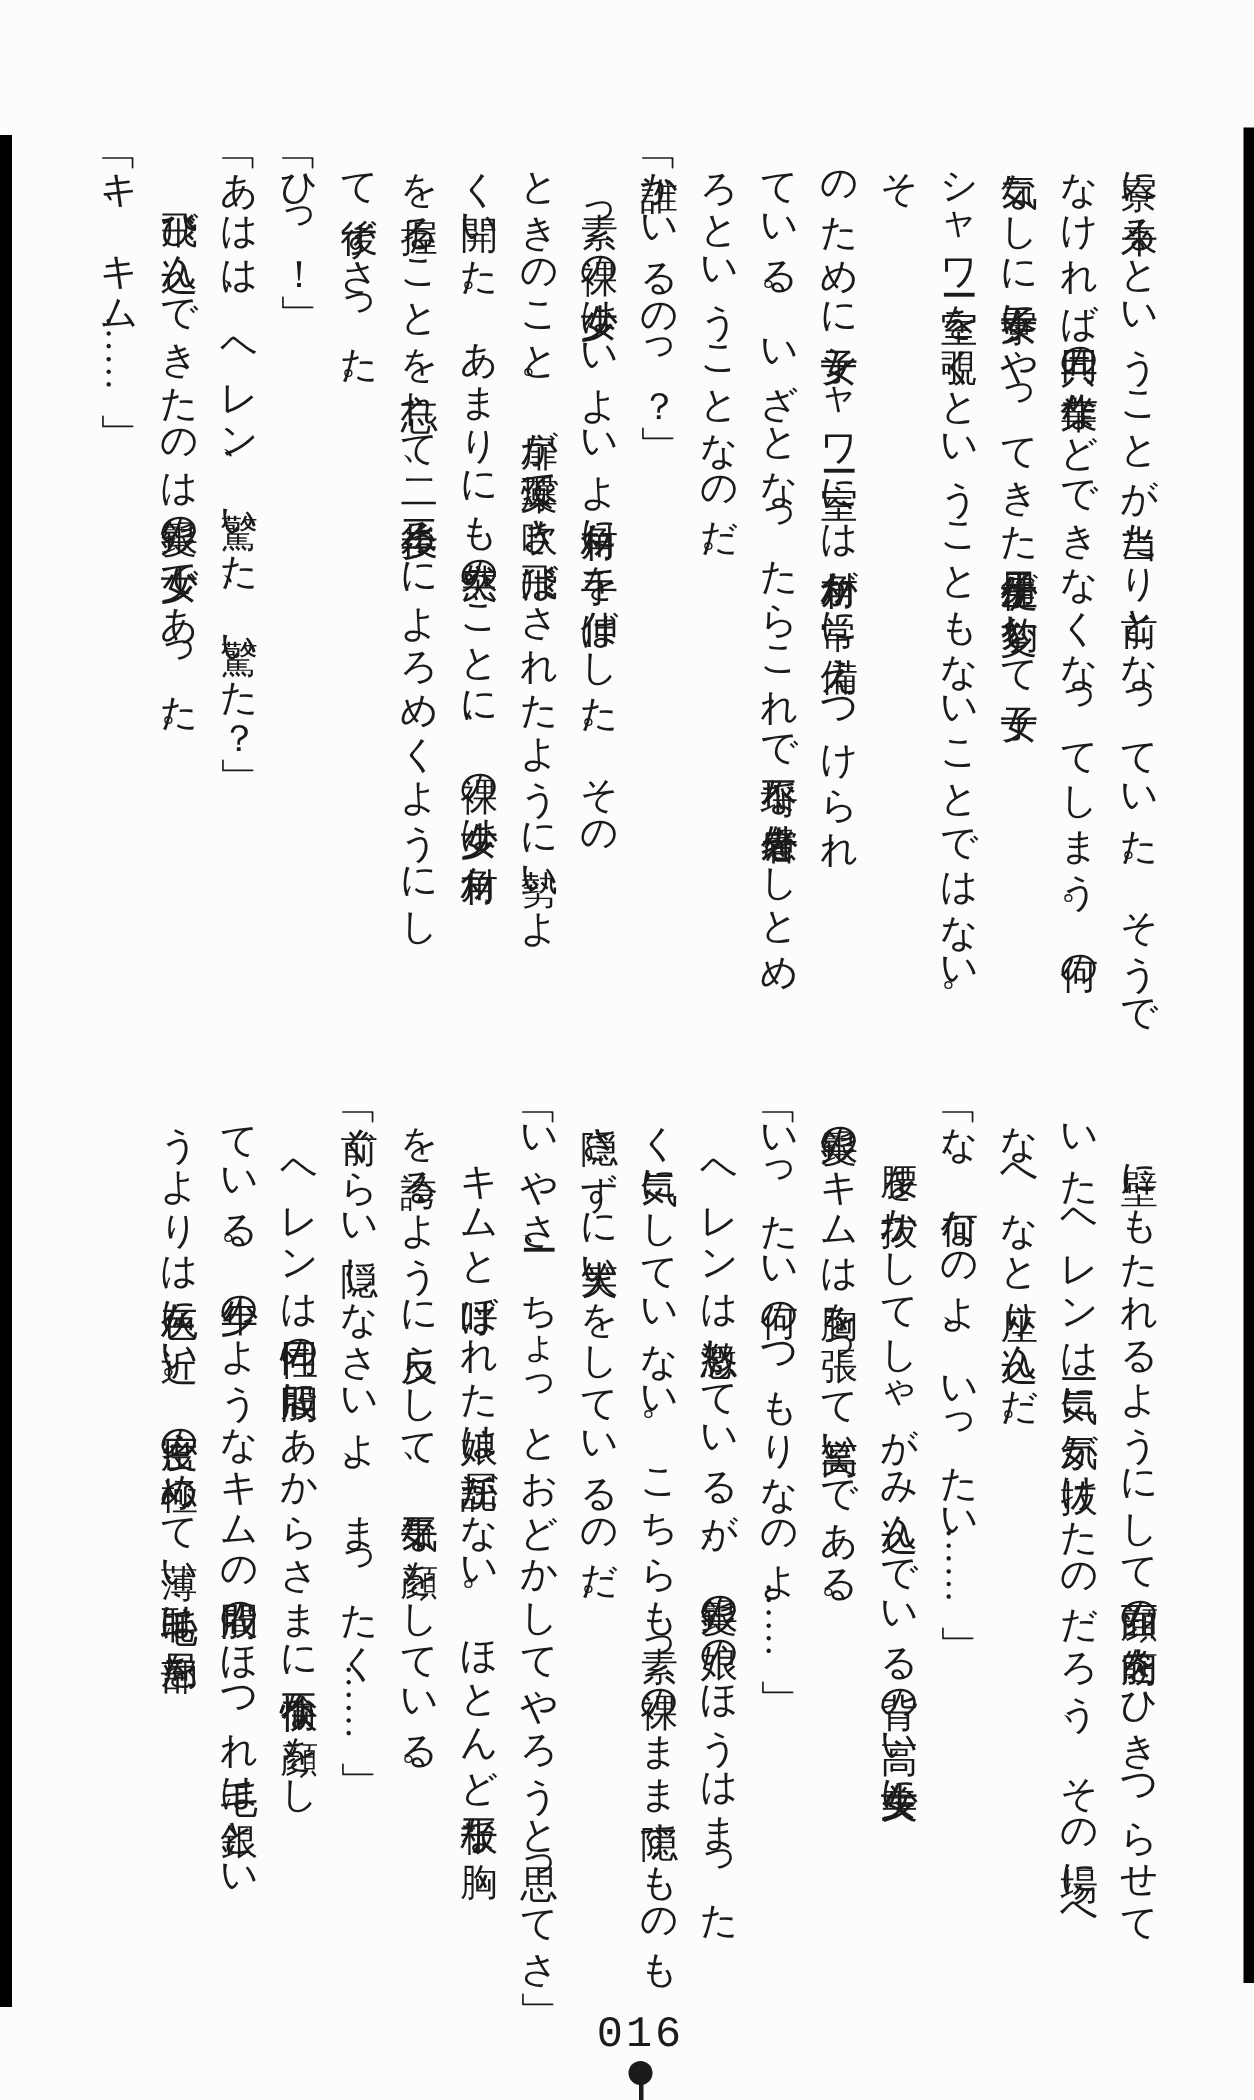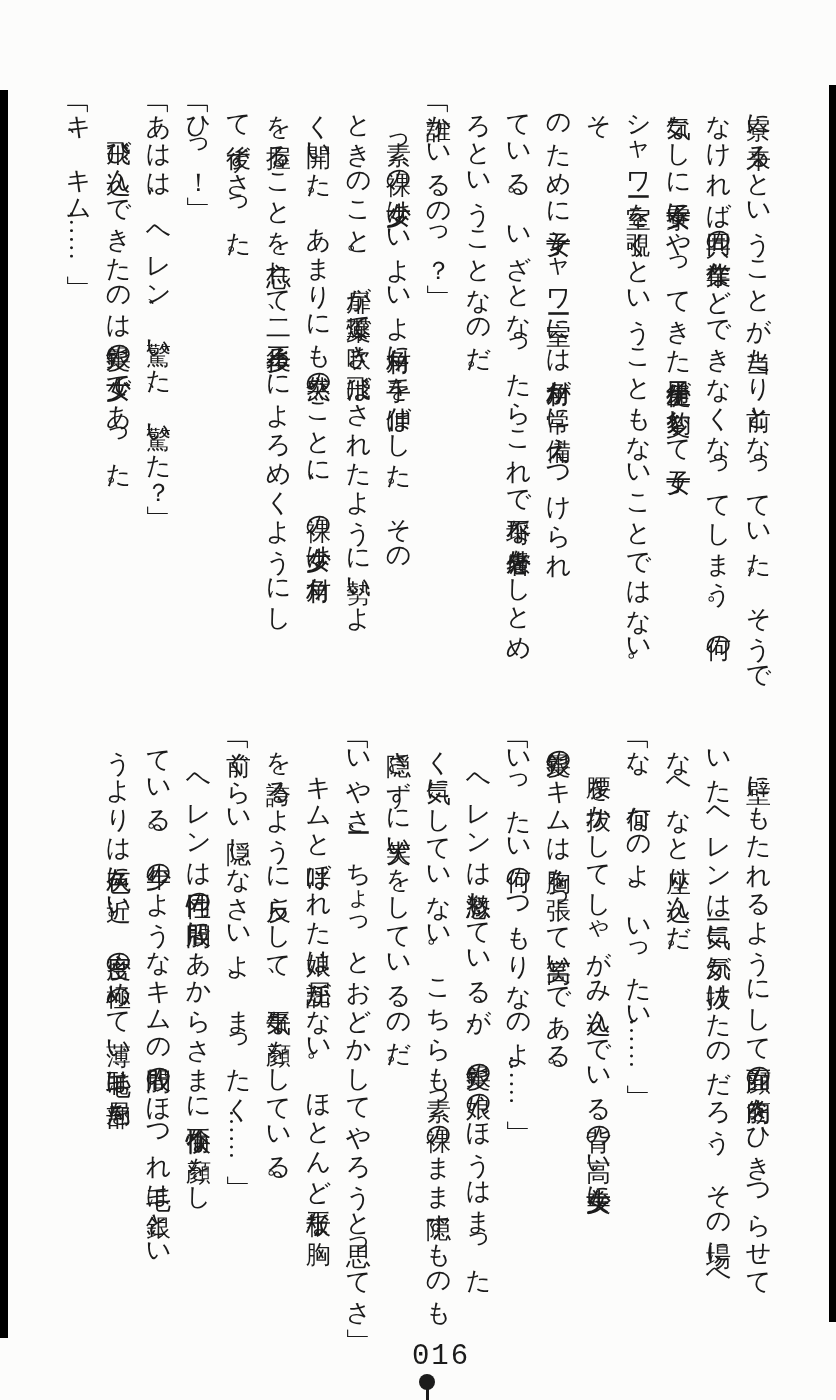--- a/index.html
+++ b/index.html
@@ -56,21 +56,21 @@
     position: absolute;
     left: 0;
     top: 1340px;
     width: 100%;
     height: 60px;
   }
   .page-number {
     position: absolute;
     left: 50%;
     transform: translateX(-50%);
-    margin-left: 23px;
+    margin-left: 9px;
     top: 0;
     font-family: "Liberation Mono", "DejaVu Sans Mono", monospace;
     font-size: 29px;
     letter-spacing: 2px;
     color: var(--text, #1b1b1b);
   }
   .pin-ornament {
     position: absolute;
     left: 419px;
     top: 34px;

